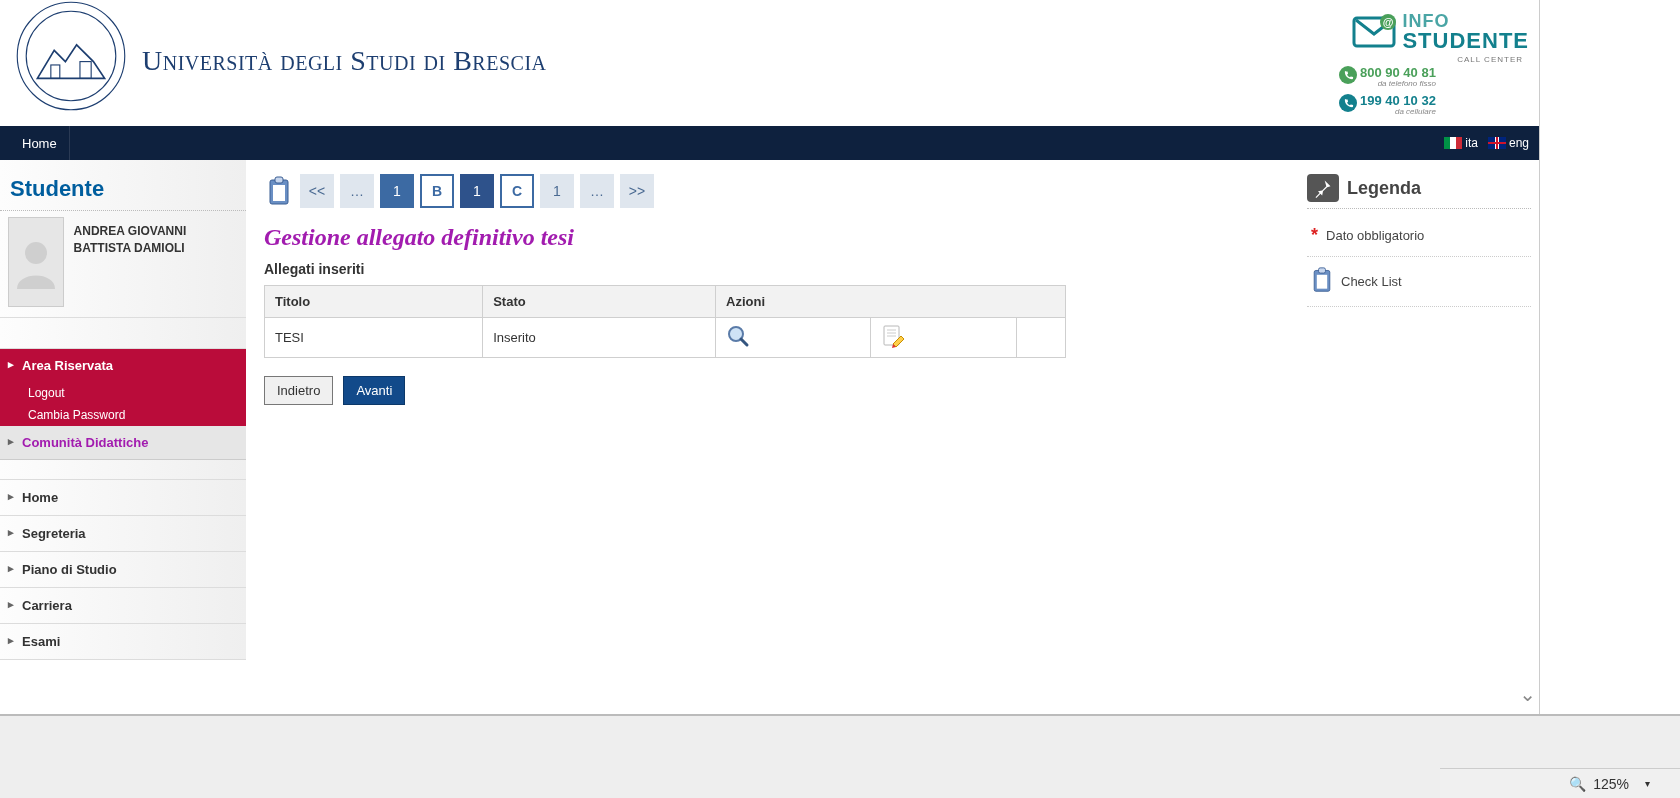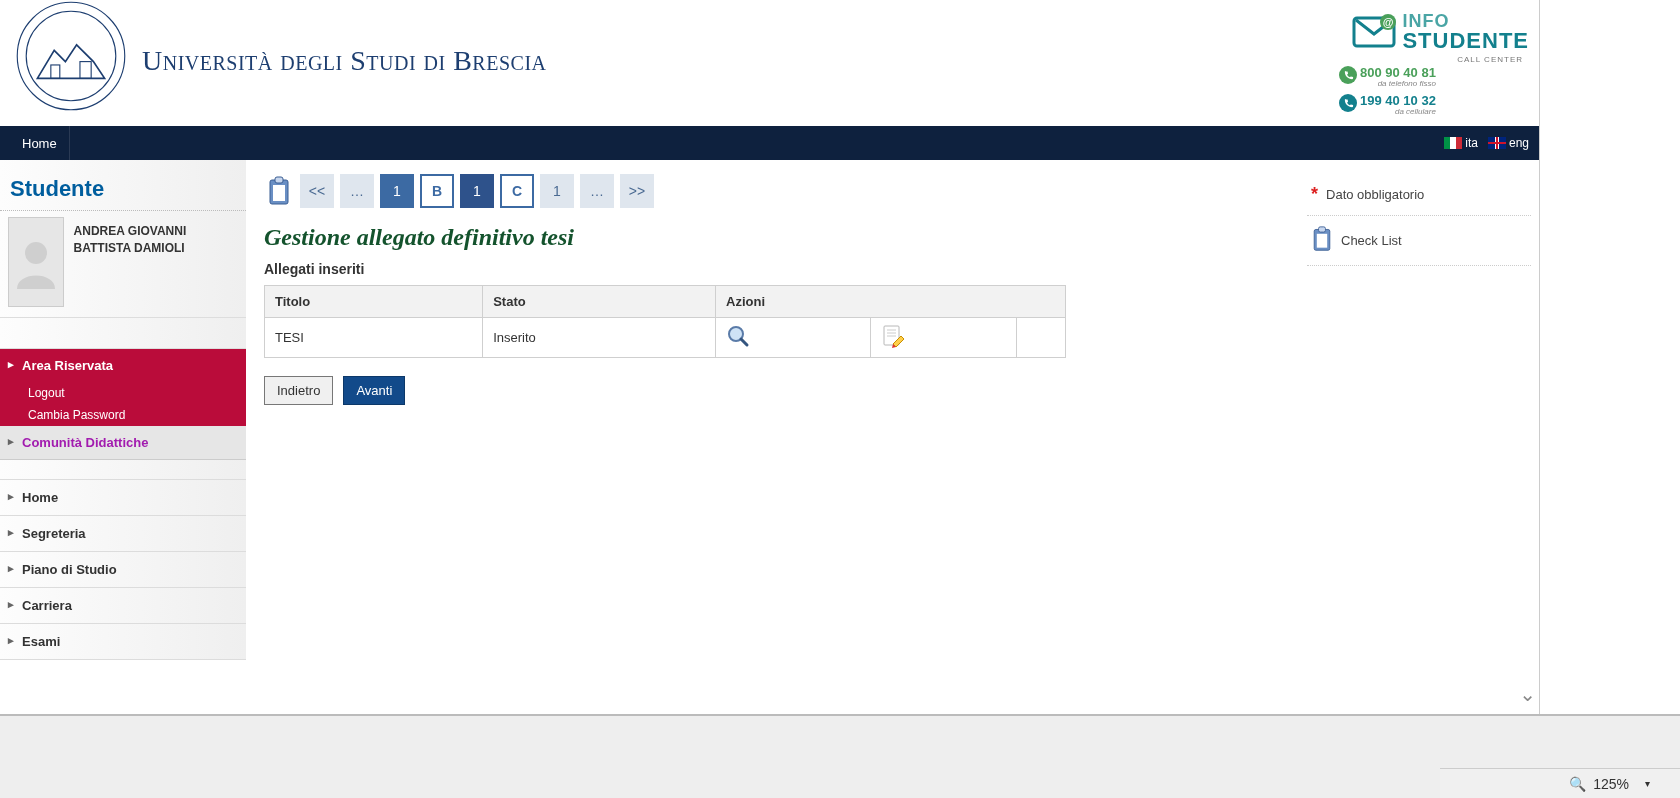--- a/index.html
+++ b/index.html
@@ -53,21 +53,21 @@
   .nav-item::before { content: "▸"; position: absolute; left: 8px; color: #666; font-size: 11px; }
   .spacer20 { height: 20px; border-bottom: 1px solid #dcdcdc; }
   
   .main { flex: 1; padding: 14px 18px; }
   .steps { display: flex; align-items: center; gap: 6px; margin-bottom: 16px; }
   .step-ico { width: 30px; height: 34px; display:flex; align-items:center; justify-content:center; }
   .step { width: 34px; height: 34px; display: flex; align-items: center; justify-content: center; font-size: 14px; background: #dfe6ee; color: #4a6a92; }
   .step.active { background: #3c6aa3; color: #fff; border: 1px solid #3c6aa3; }
   .step.oactive { background: #fff; border: 2px solid #3c6aa3; color: #3c6aa3; font-weight: bold; }
   .step.dark { background: #2e528b; color: #fff; }
-  .page-h1 { font-family: Georgia, serif; font-style: italic; font-weight: bold; font-size: 24px; color: #14532d; margin-bottom: 10px; }
+  .page-h1 { font-family: Georgia, serif; font-style: italic; font-weight: bold; font-size: 24px; color: #a21caf; margin-bottom: 10px; }
   .page-sub { font-size: 13px; color: #333; margin-bottom: 18px; }
   .sec-h { font-weight: bold; font-size: 14px; color: #333; margin-bottom: 8px; }
   table.data { width: 802px; border-collapse: collapse; border: 1px solid #999; }
   table.data th { background: #f2f2f2; text-align: left; padding: 8px 10px; border: 1px solid #cfcfcf; font-size: 13px; }
   table.data td { padding: 6px 10px; border: 1px solid #cfcfcf; font-size: 13px; height: 38px; }
   .btn-row { margin-top: 18px; display: flex; gap: 10px; }
   .btn { padding: 6px 12px; font-size: 13px; cursor: pointer; border: 1px solid #777; }
   .btn.sec { background: #f0f0f0; color: #333; }
   .btn.pri { background: #124a8a; color: #fff; border-color: #0c3869; }
   
@@ -243,20 +243,28 @@
         </tbody>
       </table>
 
       <div class="btn-row">
         <button class="btn sec">Indietro</button>
         <button class="btn pri">Avanti</button>
       </div>
     </div>
 
     <div class="legend">
+      <div class="lg-title">
+        <span class="lg-ico">
+          <svg width="20" height="20" viewBox="0 0 24 24">
+              <path d="M14 3l7 7-4 1-5 5-1 5-2-2-5 5-1-1 5-5-2-2 5-1 5-5z" fill="#fff"></path>
+            </svg>
+        </span>
+        <span>Legenda</span>
+      </div>
       <div class="lg-item">
         <span class="red-star">*</span>
         <span>Dato obbligatorio</span>
       </div>
       <div class="lg-item">
         <span>
           <svg width="22" height="26" viewBox="0 0 24 30">
             <rect x="3" y="4" width="18" height="24" rx="2" fill="#6a8fc4" stroke="#3b5e93"></rect>
             <rect x="8" y="1" width="8" height="6" rx="2" fill="#c7d6ee" stroke="#3b5e93"></rect>
             <rect x="6" y="9" width="12" height="16" fill="#fff"></rect>

